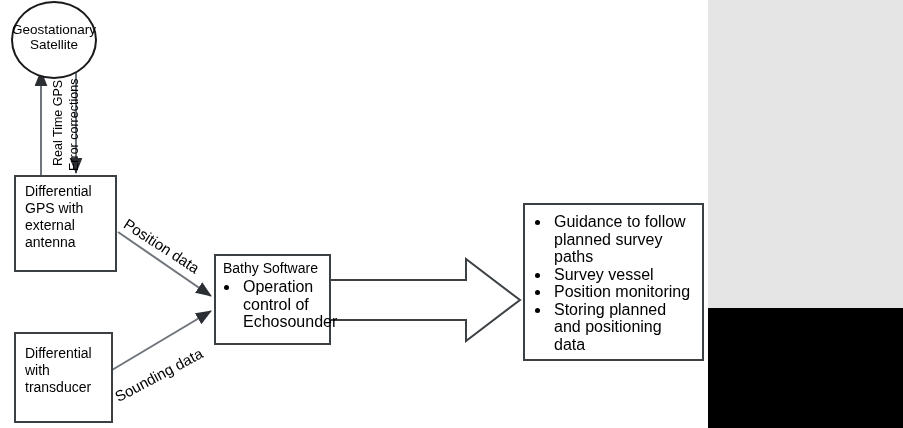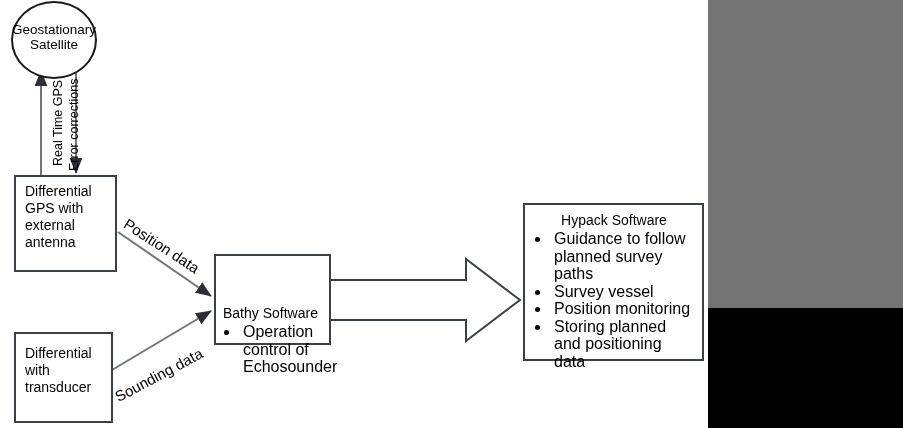--- a/index.html
+++ b/index.html
@@ -10,21 +10,21 @@
   body {
     width: 903px;
     height: 428px;
     overflow: hidden;
     font-family: "Liberation Sans", sans-serif;
   }
   #screen {
     position: relative;
     width: 903px;
     height: 308px;
-    background: #737373;
+    background: #e5e5e5;
   }
   #canvas {
     position: absolute;
     left: 0;
     top: 0;
     width: 708px;
     height: 428px;
     background: #ffffff;
   }
   .node {
@@ -158,32 +158,31 @@
         <div class="box-title">Differential
 with
 transducer</div>
       </div>
     </div>
 
     <div class="dlabel" style="left:130px; top:215px; transform: rotate(33deg);">Position data</div>
     <div class="dlabel" style="left:112px; top:390px; transform: rotate(-28deg);">Sounding data</div>
 
     <div class="node" style="left:214px; top:254px; width:117px; height:91px;">
-      <div class="node-inner" style="padding:4px 4px 0 7px;margin-top:45px;">
+      <div class="node-inner" style="padding:4px 4px 0 7px;">
         <div class="box-title">Bathy Software</div>
         <ul class="bullets">
           <li>Operation control of Echosounder</li>
         </ul>
       </div>
     </div>
 
 
     <div class="node" style="left:523px; top:203px; width:181px; height:158px;">
       <div class="node-inner" style="padding:7px 5px 0 6px;">
-        <div class="box-title centered">Hypack Software</div>
         <ul class="bullets wide">
           <li>Guidance to follow planned survey paths</li>
           <li>Survey vessel</li>
           <li>Position monitoring</li>
           <li>Storing planned and positioning data</li>
         </ul>
       </div>
     </div>
 
   </div>

